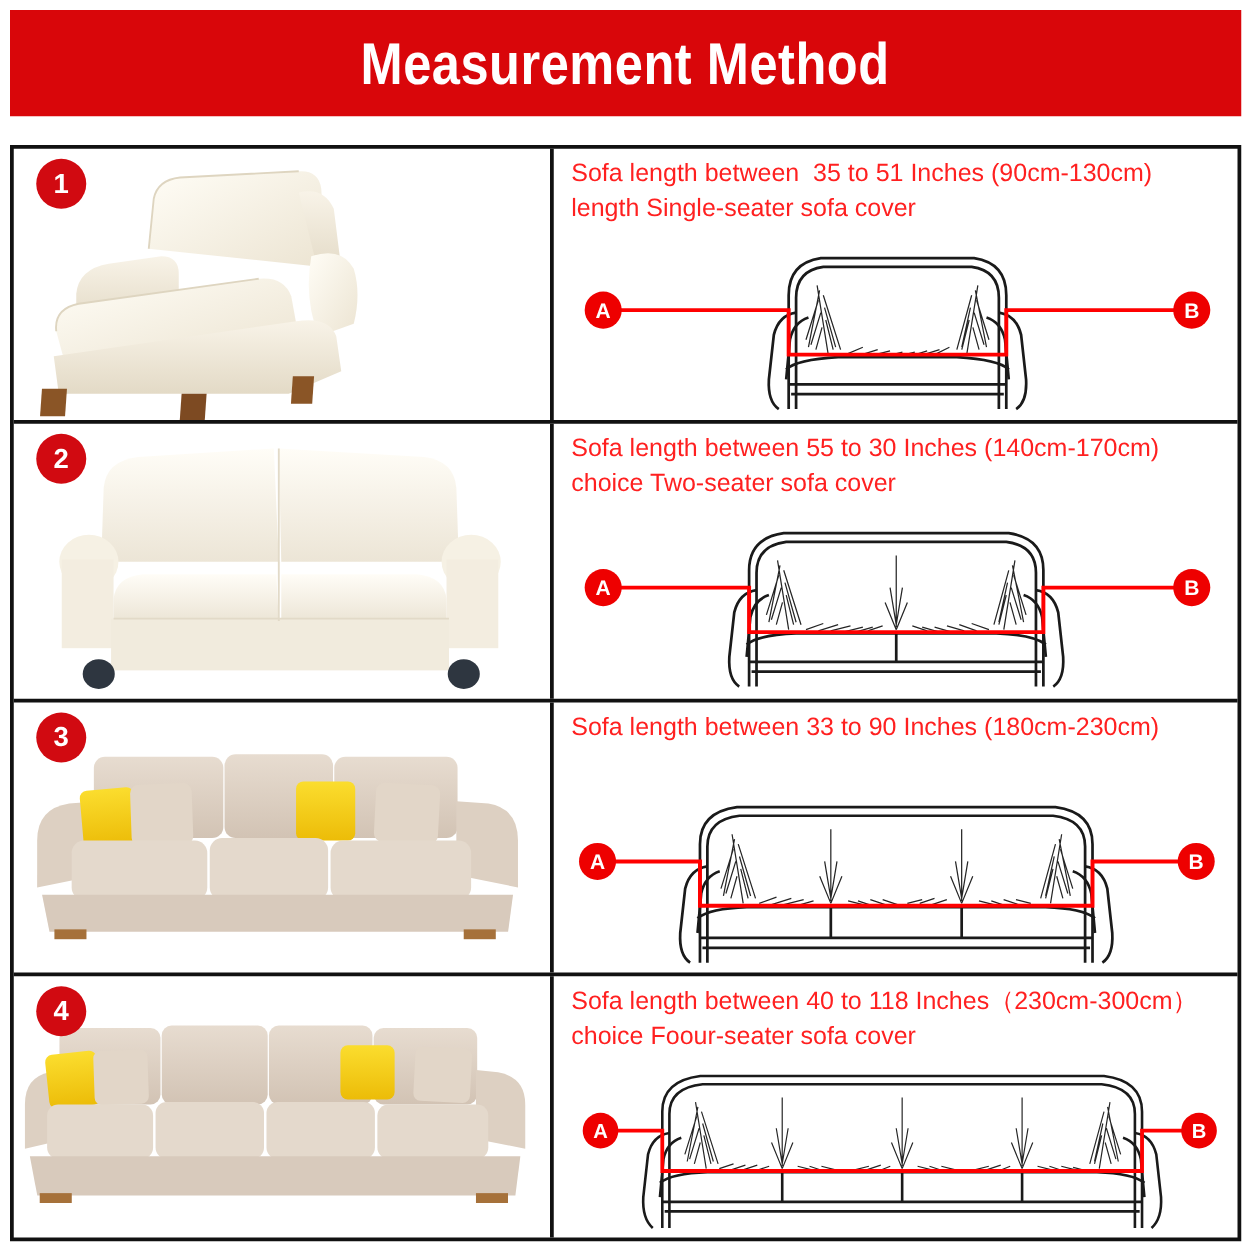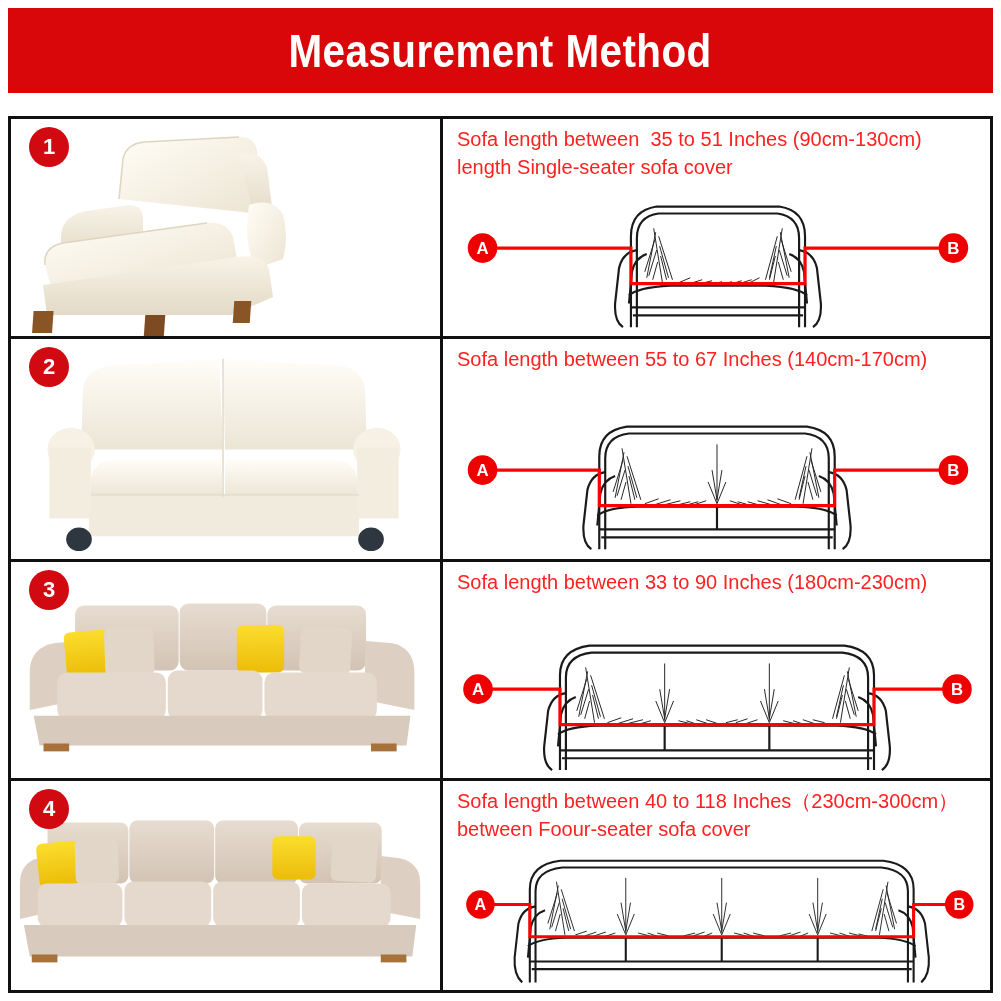--- a/index.html
+++ b/index.html
@@ -171,21 +171,21 @@
           <ellipse cx="66" cy="203" rx="13" ry="12" fill="#2e3640"></ellipse>
           <ellipse cx="362" cy="203" rx="13" ry="12" fill="#2e3640"></ellipse>
           <g fill="none" stroke="#e2dac8" stroke-width="1.5">
             <path d="M212 20 L212 160"></path>
               <path d="M78 158 L350 158"></path>
           </g>
         </svg>
       </div>
       <div class="divider"></div>
       <div class="cell-right">
-        <div class="caption"><span>Sofa length between 55 to 67 Inches (140cm-170cm)</span><br></div>
+        <div class="caption"><span>Sofa length between 55 to 30 Inches (140cm-170cm)</span><br><span>choice Two-seater sofa cover</span></div>
         <svg class="diagram" viewBox="0 0 553 160" height="162">
           <g fill="none" stroke="#1a1a1a" stroke-width="2.2" stroke-linejoin="round">
             <path d="M158 152 L158 58 Q158 32 186 28 L368 28 Q396 32 396 58 L396 152"></path>
             <path d="M164 152 L164 60 Q164 38 188 35 L366 35 Q390 38 390 60 L390 152"></path>
             <path d="M164 74 Q150 76 146 92 L142 128 Q141 146 150 152"></path>
             <path d="M174 78 Q162 82 159 96 L156 128"></path>
             <path d="M390 74 Q404 76 408 92 L412 128 Q413 146 404 152"></path>
             <path d="M380 78 Q392 82 395 96 L398 128"></path>
             <path d="M156 118 Q166 110 196 109 L358 109 Q388 110 398 118"></path>
             <path d="M158 132 L396 132"></path>
@@ -318,21 +318,21 @@
           <rect x="112" y="102" width="88" height="46" rx="9" fill="#e4d9cc"></rect>
           <rect x="202" y="102" width="88" height="46" rx="9" fill="#e4d9cc"></rect>
           <rect x="292" y="104" width="90" height="44" rx="9" fill="#e4d9cc"></rect>
           <path d="M10 146 L408 146 L404 178 L16 178 Z" fill="#d8cabc"></path>
           <rect x="18" y="176" width="26" height="8" fill="#a6713a"></rect>
           <rect x="372" y="176" width="26" height="8" fill="#a6713a"></rect>
         </svg>
       </div>
       <div class="divider"></div>
       <div class="cell-right">
-        <div class="caption"><span>Sofa length between 40 to 118 Inches（230cm-300cm）</span><br><span>between Foour-seater sofa cover</span></div>
+        <div class="caption"><span>Sofa length between 40 to 118 Inches（230cm-300cm）</span><br><span>choice Foour-seater sofa cover</span></div>
         <svg class="diagram" viewBox="0 0 553 160" height="152">
           <g fill="none" stroke="#1a1a1a" stroke-width="2.2" stroke-linejoin="round">
             <path d="M80 152 L80 54 Q80 28 112 24 L452 24 Q484 28 484 54 L484 152"></path>
             <path d="M86 152 L86 56 Q86 34 114 31 L450 31 Q478 34 478 56 L478 152"></path>
             <path d="M86 72 Q72 74 68 90 L64 126 Q63 144 72 152"></path>
             <path d="M96 76 Q84 80 81 94 L78 126"></path>
             <path d="M478 72 Q492 74 496 90 L500 126 Q501 144 492 152"></path>
             <path d="M468 76 Q480 80 483 94 L486 126"></path>
             <path d="M78 114 Q88 106 118 105 L446 105 Q476 106 486 114"></path>
             <path d="M80 130 L484 130"></path>

